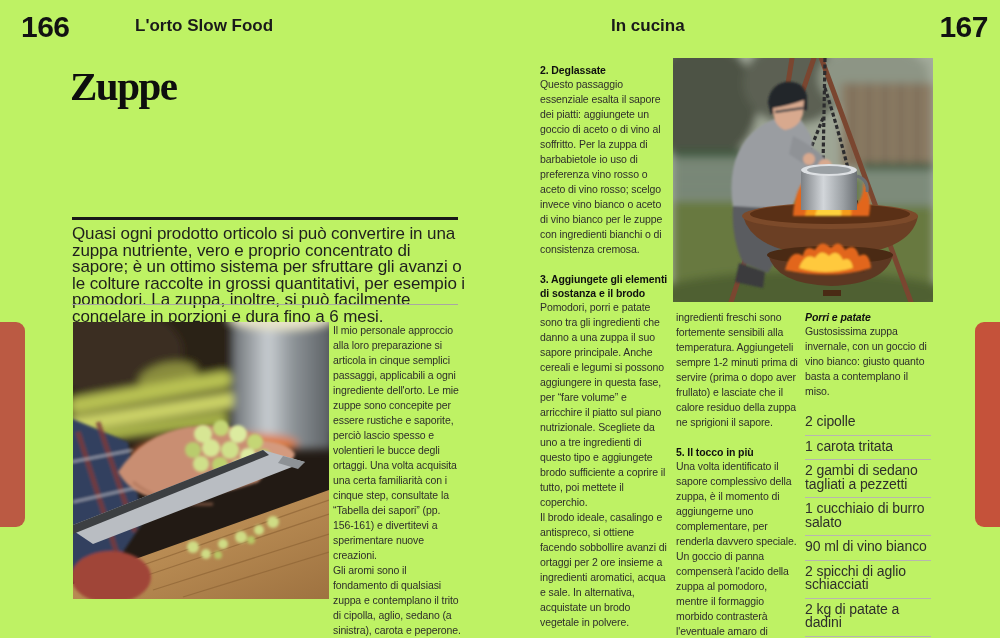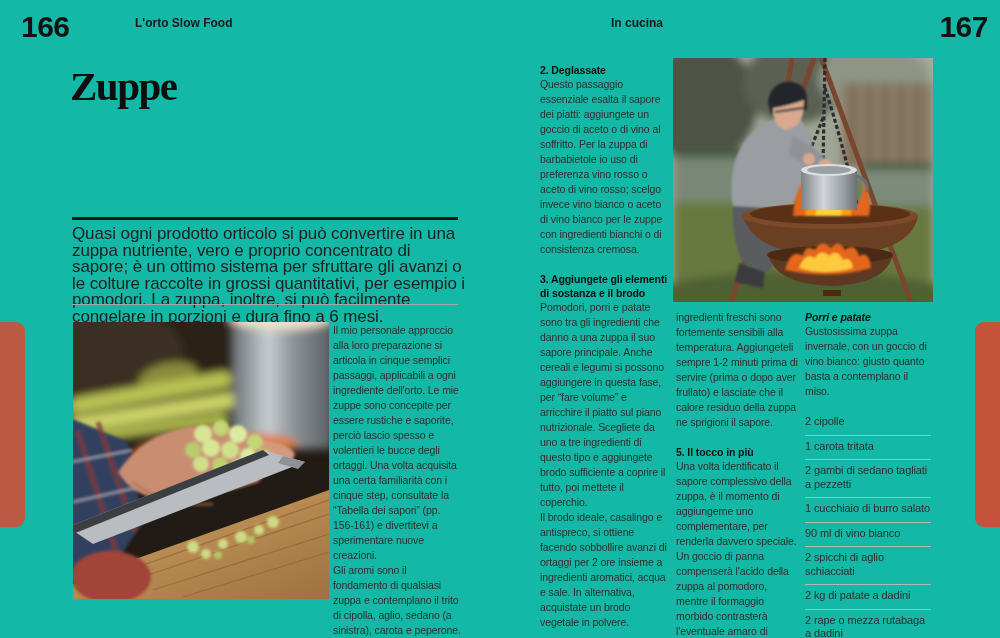--- a/index.html
+++ b/index.html
@@ -3,31 +3,31 @@
 <meta charset="utf-8">
 <style>
   html,body{margin:0;padding:0;}
   body{
     font-family:"Liberation Sans", sans-serif;
     background:#d8d6d2;
   }
   .spread{
     position:relative;
     width:1000px;height:638px;
-    background:#14b8a6;
+    background:#bef264;
     overflow:hidden;
     color:#2b2b28;
   }
   .pagenum{
     position:absolute;top:10px;
     font-size:30px;font-weight:bold;letter-spacing:-.5px;color:#121212;
   }
   .runhead{
     position:absolute;top:16px;
-    font-size:12px;font-weight:bold;color:#1a1a1a;
+    font-size:17px;font-weight:bold;color:#1a1a1a;
   }
   .title{
     position:absolute;left:70px;top:66px;
     font-size:41px;font-weight:bold;letter-spacing:-1.5px;color:#0e0e0e;
     line-height:1;
     font-family:Liberation Serif, serif;
   }
   .rule-thick{
     position:absolute;left:72px;top:217px;width:386px;height:3px;background:#191919;
   }
@@ -50,21 +50,21 @@
   .col h4{
     margin:15px 0 0 0;font-size:10.5px;line-height:14px;color:#0f0f0f;
   }
   .recipe-title{margin:0;font-size:10.5px;line-height:14px;color:#0f0f0f;font-weight:bold;font-style:italic;}
   .ingredients{
     list-style:none;margin:12px 0 0 0;padding:0;
   }
   .ingredients li{
     padding:4px 0 6px 0;
     border-bottom:1px solid #b8b6b0;
-    font-size:11px;line-height:13.5px;color:#2e2e2b;
+    font-size:14px;line-height:13.5px;color:#2e2e2b;
   }
   .tab{
     position:absolute;top:322px;width:25px;height:205px;
   }
   .tab.left{left:0;border-radius:0 9px 9px 0;}
   .tab.right{right:0;border-radius:9px 0 0 9px;}
 </style>
 </head>
 <body>
 

